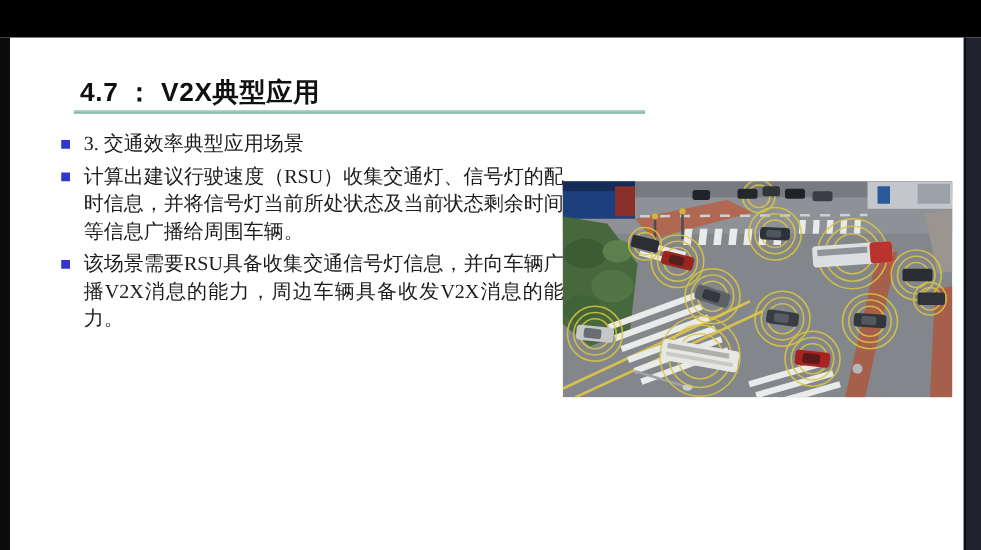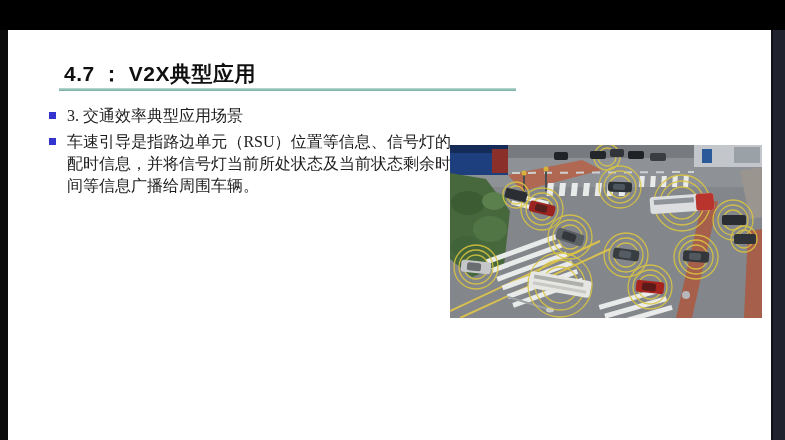--- a/index.html
+++ b/index.html
@@ -45,21 +45,22 @@
 
 <div class="top-bar"></div>
 <div class="left-strip"></div>
 <div class="right-band"></div>
 
 <h1 class="slide-title">4.7 ： V2X典型应用</h1>
 <div class="title-underline"></div>
 
 <ul class="bullets">
   <li>3. 交通效率典型应用场景</li>
-  <li>车速引导是指路边单元（RSU）位置等信息、信号灯的配时信息，并将信号灯当前所处状态及当前状态剩余时间等信息广播给周围车辆。</li>
+  <li>计算出建议行驶速度（RSU）收集交通灯、信号灯的配时信息，并将信号灯当前所处状态及当前状态剩余时间等信息广播给周围车辆。</li>
+  <li>该场景需要RSU具备收集交通信号灯信息，并向车辆广播V2X消息的能力，周边车辆具备收发V2X消息的能力。</li>
 </ul>
 
 <div class="photo">
   <svg width="312" height="173" viewBox="0 0 312 173" xmlns="http://www.w3.org/2000/svg">
 
     <rect width="312" height="173" fill="#83868b"></rect>
     <rect width="312" height="42" fill="#8e9196"></rect>
     <rect width="312" height="13" fill="#777a7f"></rect>
 
     <g>

